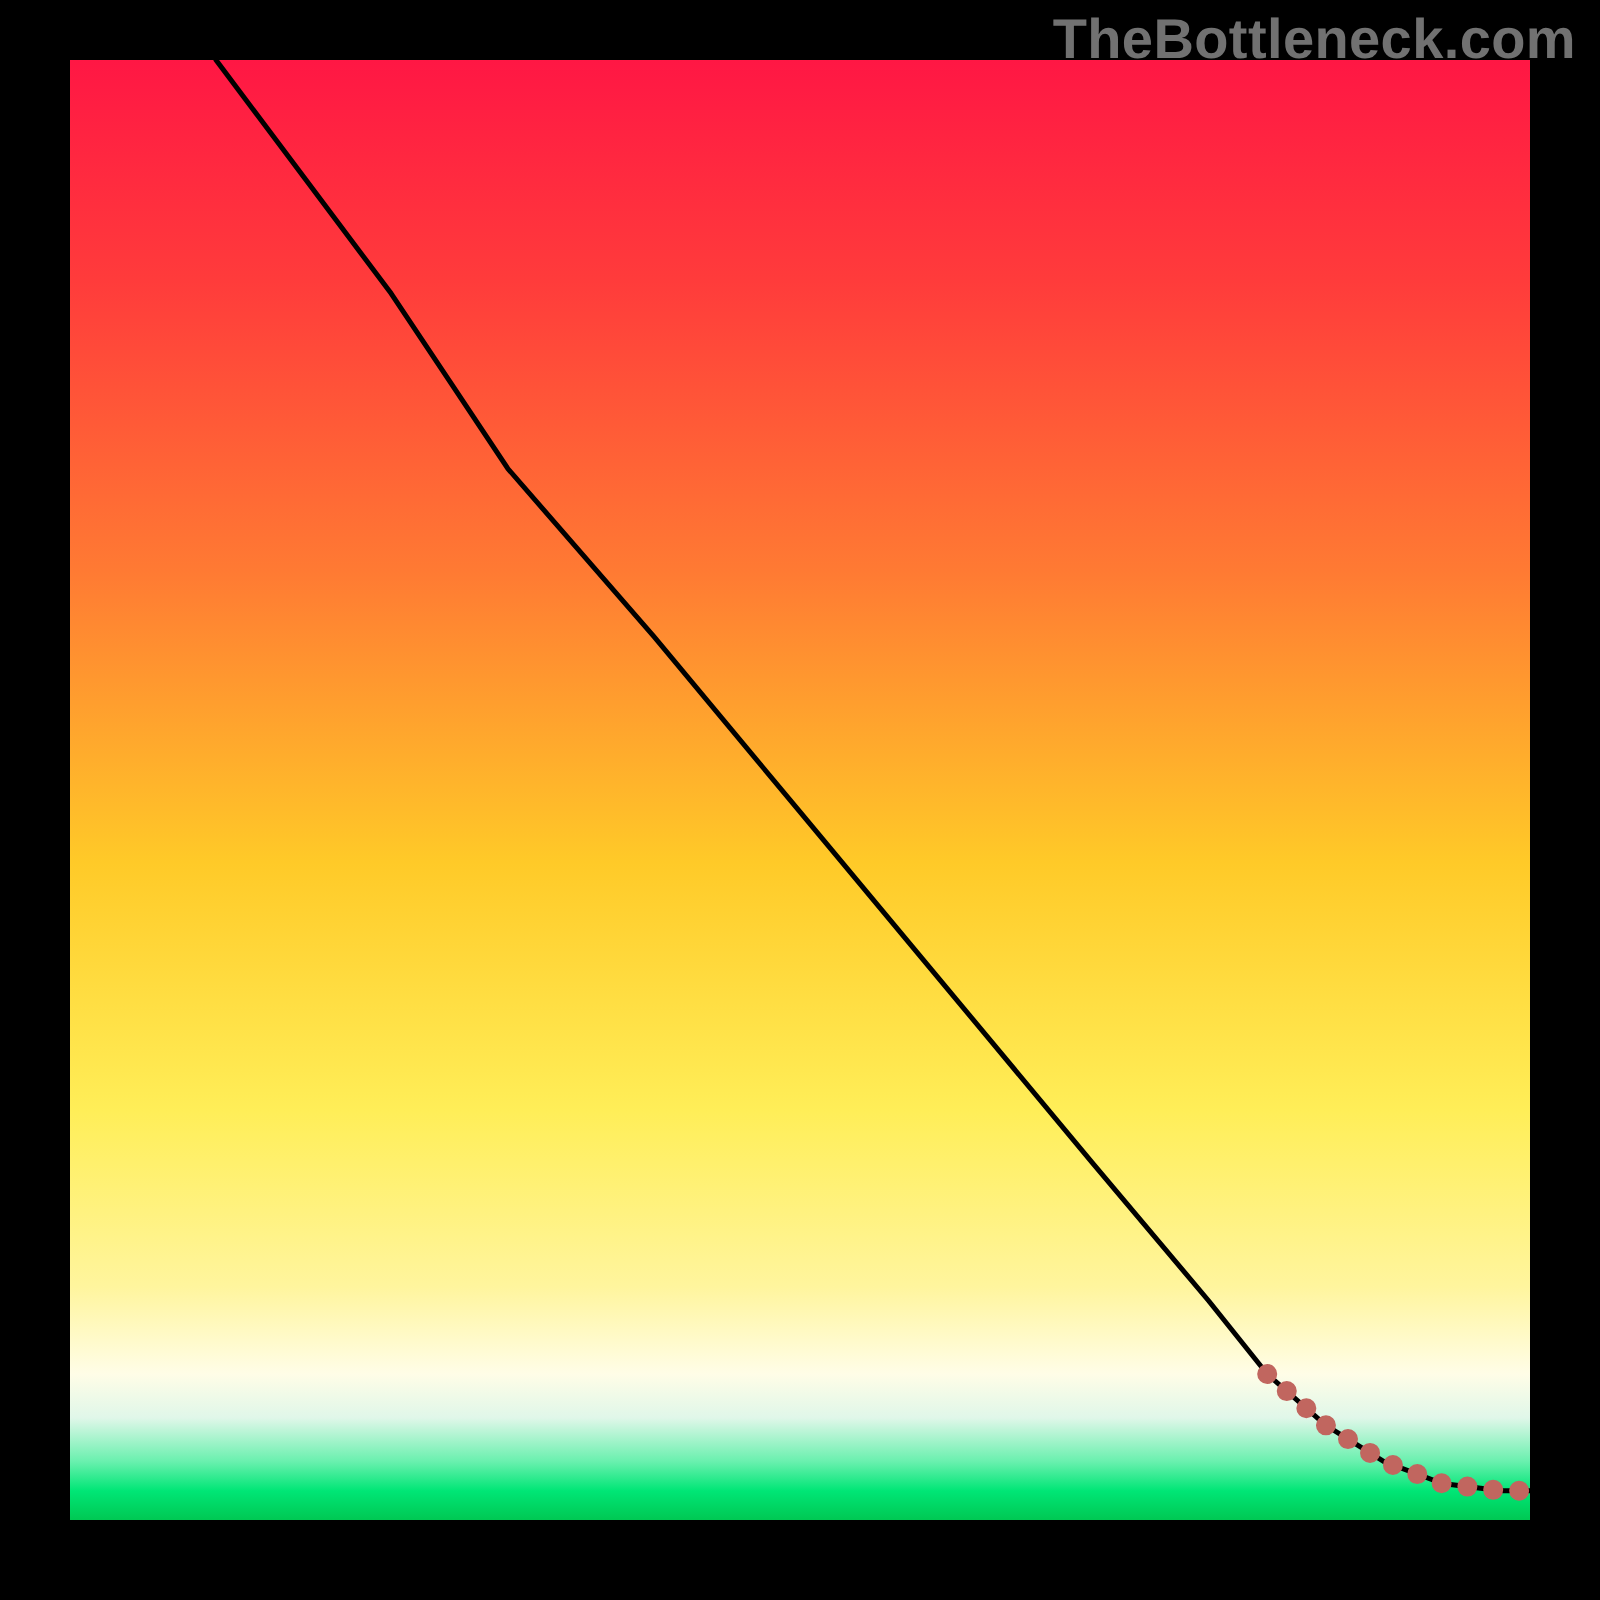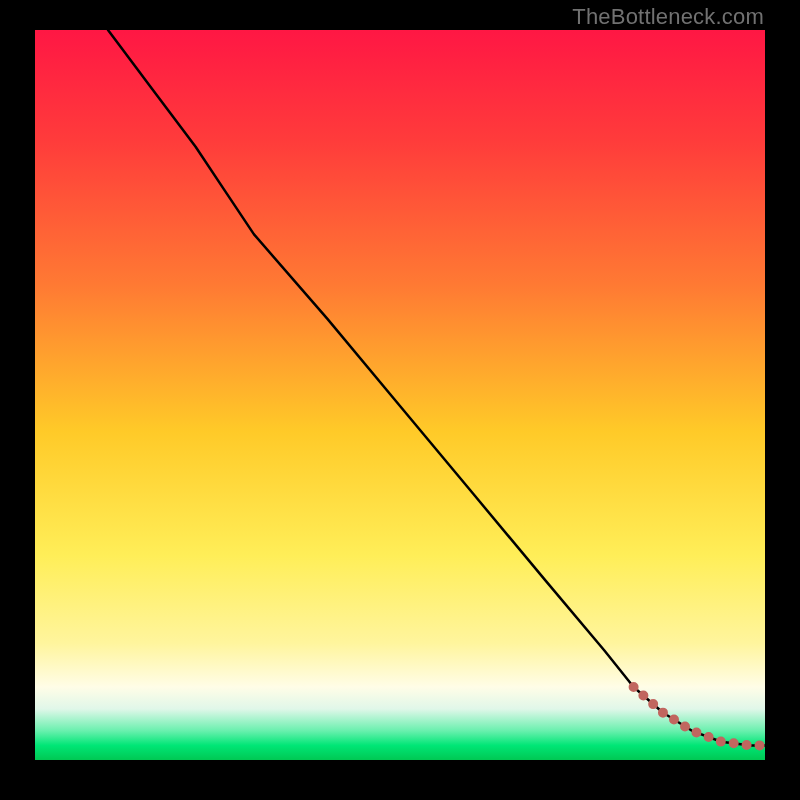--- a/index.html
+++ b/index.html
@@ -13,24 +13,24 @@
   }
   .frame {
     position: relative;
     width: 800px;
     height: 800px;
     background: #000;
   }
   .watermark {
     position: absolute;
     top: 4px;
-    right: 36px;
+    right: 12px;
     color: #717171;
-    font-size: 22px;
-    font-weight: 400;
+    font-size: 28px;
+    font-weight: 700;
     letter-spacing: 0.2px;
     z-index: 10;
   }
   .plot {
     position: absolute;
     left: 35px;
     top: 30px;
     width: 730px;
     height: 730px;
     overflow: hidden;

